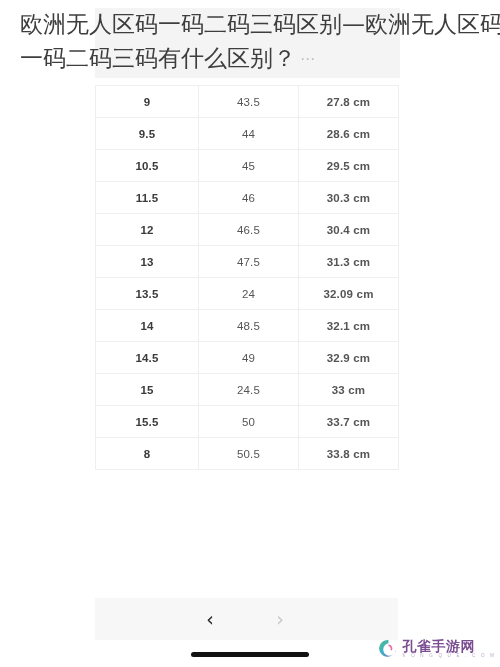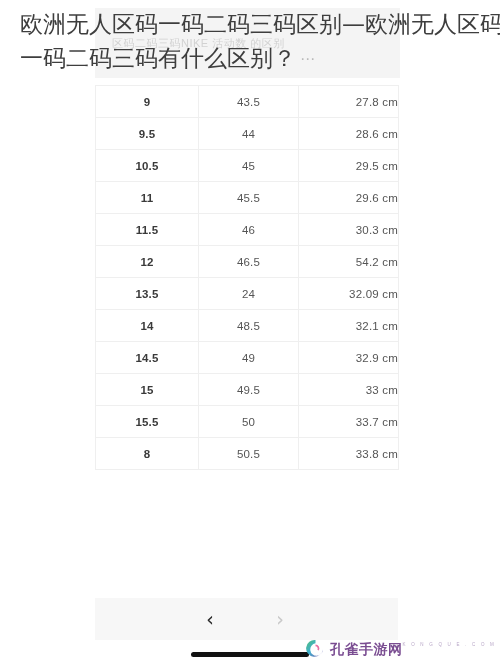--- a/index.html
+++ b/index.html
@@ -72,21 +72,21 @@
     text-align:center;
     vertical-align:middle;
     font-size:11.5px;
     color:#4a4a4a;
     font-family:"Liberation Sans", sans-serif;
     letter-spacing:0.2px;
     background:#ffffff;
   }
   #size-table td.c-us { width:103px; font-weight:700; color:#3a3a3a; }
   #size-table td.c-eu { width:100px; font-weight:400; color:#555; }
-  #size-table td.c-cm { width:100px; font-weight:400; color:#555;text-align:right; }
+  #size-table td.c-cm { width:100px; font-weight:700; color:#555; }
 
   
   #bottom-nav {
     position:absolute;
     left:95px; top:598px;
     width:303px; height:42px;
     background:#f7f7f7;
   }
   #nav-prev, #nav-next {
     position:absolute;
@@ -112,21 +112,21 @@
   
   #watermark {
     position:absolute;
     right:4px; bottom:8px;
     display:flex;
     align-items:center;
     gap:4px;
     opacity:0.9;
   }
   #wm-logo { width:21px; height:21px; display:block; }
-  #wm-textwrap { display:flex; flex-direction:row; line-height:1; }
+  #wm-textwrap { display:flex; flex-direction:column; line-height:1; }
   #wm-title {
     font-size:14px;
     font-weight:700;
     color:#6c3a86;
     font-family:"DejaVu Sans", sans-serif;
     letter-spacing:0.5px;
   }
   #wm-sub {
     font-size:4.5px;
     color:#b09cc0;
@@ -135,21 +135,20 @@
     padding-top:1px;
   }
 </style>
 </head>
 <body>
 
 <div id="page">
 
   <div id="header-block">
     <div id="bg-ghost"></div>
-    <div id="bg-ghost-text">区码二码三码NIKE 活动数 的区别</div>
     <h1 id="page-title"><span>欧洲无人区码一码二码三码区别—欧洲无人区码一码二码三码有什么区别？</span><span id="title-ellipsis">⋯</span></h1>
   </div>
 
   <table id="size-table">
     <tbody id="size-table-body">
         <tr>
           <td class="c-us">9</td>
           <td class="c-eu">43.5</td>
           <td class="c-cm">27.8 cm</td>
         </tr>
@@ -157,52 +156,52 @@
           <td class="c-us">9.5</td>
           <td class="c-eu">44</td>
           <td class="c-cm">28.6 cm</td>
         </tr>
         <tr>
           <td class="c-us">10.5</td>
           <td class="c-eu">45</td>
           <td class="c-cm">29.5 cm</td>
         </tr>
         <tr>
-          <td class="c-us">11</td>
-          <td class="c-eu">45.5</td>
-          <td class="c-cm">29.6 cm</td>
-        </tr>
-        <tr>
           <td class="c-us">11.5</td>
           <td class="c-eu">46</td>
           <td class="c-cm">30.3 cm</td>
         </tr>
         <tr>
           <td class="c-us">12</td>
           <td class="c-eu">46.5</td>
-          <td class="c-cm">54.2 cm</td>
+          <td class="c-cm">30.4 cm</td>
+        </tr>
+        <tr>
+          <td class="c-us">13</td>
+          <td class="c-eu">47.5</td>
+          <td class="c-cm">31.3 cm</td>
         </tr>
         <tr>
           <td class="c-us">13.5</td>
           <td class="c-eu">24</td>
           <td class="c-cm">32.09 cm</td>
         </tr>
         <tr>
           <td class="c-us">14</td>
           <td class="c-eu">48.5</td>
           <td class="c-cm">32.1 cm</td>
         </tr>
         <tr>
           <td class="c-us">14.5</td>
           <td class="c-eu">49</td>
           <td class="c-cm">32.9 cm</td>
         </tr>
         <tr>
           <td class="c-us">15</td>
-          <td class="c-eu">49.5</td>
+          <td class="c-eu">24.5</td>
           <td class="c-cm">33 cm</td>
         </tr>
         <tr>
           <td class="c-us">15.5</td>
           <td class="c-eu">50</td>
           <td class="c-cm">33.7 cm</td>
         </tr>
         <tr>
           <td class="c-us">8</td>
           <td class="c-eu">50.5</td>

